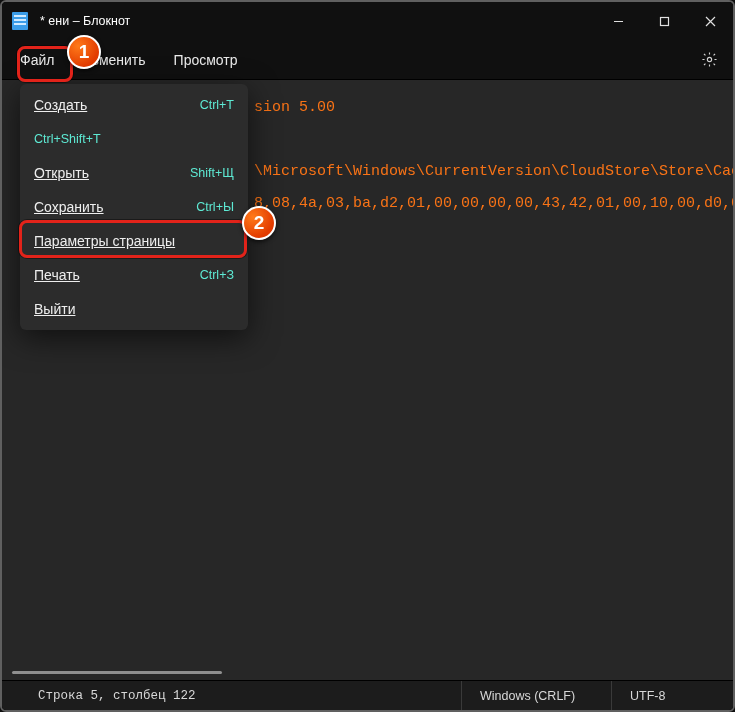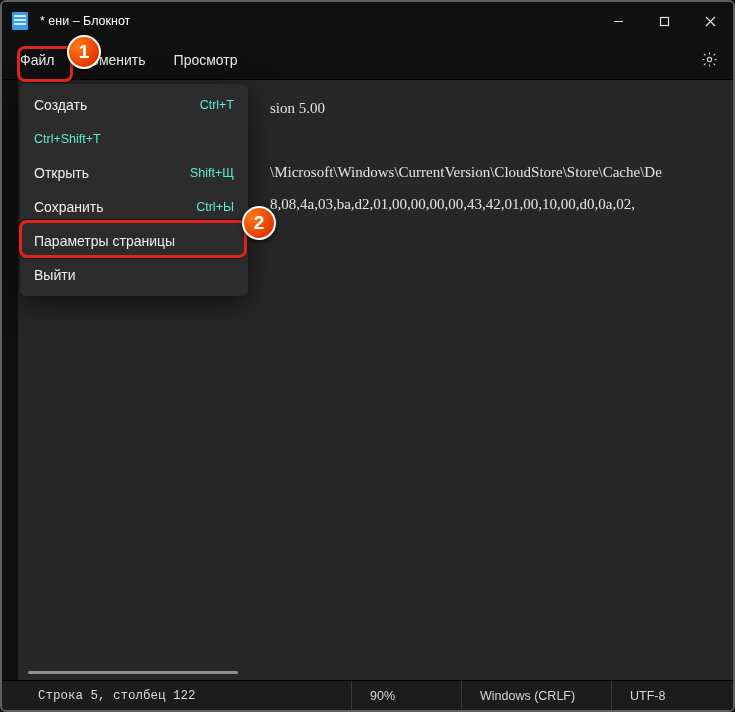--- a/index.html
+++ b/index.html
@@ -70,29 +70,28 @@
   .gear {
     margin-left:auto;
     margin-right:10px;
     width:20px;height:20px;
     display:flex;align-items:center;justify-content:center;
   }
 
   .editor {
     flex:1;
     background:#272727;
-    color:#e5e5e5;
-    font-family: Liberation Serif, serif;
+    color:#f97316;
+    font-family: Liberation Mono, monospace;
     font-size:15px;
     padding: 12px 8px 0 12px;
     white-space: nowrap;
     overflow:hidden;
     position:relative;
     line-height:32px;
-    margin-left:16px;
   }
   .editor .line { height:32px; }
 
   .hscroll {
     position:absolute;
     left:10px; bottom:6px;
     width:210px; height:3px;
     background:#8f8f8f;
     border-radius:2px;
   }
@@ -123,21 +122,21 @@
     z-index:20;
     font-size:14px;
     color:#eee;
   }
   .dd-item {
     display:flex;
     height:34px;
     align-items:center;
     padding:0 14px;
   }
-  .dd-label { flex:1; }
+  .dd-label { flex:1;text-decoration:underline; }
   .dd-short { color:#5eead4; font-size:12.5px; }
 
   
   .hl {
     position:absolute;
     border:3px solid #e2231a;
     border-radius:8px;
     box-shadow:0 0 0 1px rgba(0,0,0,.4);
     pointer-events:none;
     z-index:30;
@@ -198,21 +197,20 @@
   <div class="editor">
     <div class="line" style="padding-left:240px">sion 5.00</div>
     <div class="line"></div>
     <div class="line" style="padding-left:240px">\Microsoft\Windows\CurrentVersion\CloudStore\Store\Cache\De</div>
     <div class="line" style="padding-left:240px">8,08,4a,03,ba,d2,01,00,00,00,00,43,42,01,00,10,00,d0,0a,02,</div>
     <div class="hscroll"></div>
   </div>
 
   <div class="statusbar">
     <div class="status-left">Строка 5, столбец 122</div>
-    <div class="status-cell">90%</div>
     <div class="status-cell wide">Windows (CRLF)</div>
     <div class="status-cell">UTF-8</div>
   </div>
 </div>
 
 <div class="dropdown">
   <div class="dd-item">
     <span class="dd-label">Создать</span>
     <span class="dd-short">Ctrl+T</span>
   </div>
@@ -225,20 +223,24 @@
   </div>
   <div class="dd-item">
     <span class="dd-label">Сохранить</span>
     <span class="dd-short">Ctrl+Ы</span>
   </div>
   <div class="dd-item">
     <span class="dd-label">Параметры страницы</span>
     <span class="dd-short"></span>
   </div>
   <div class="dd-item">
+    <span class="dd-label">Печать</span>
+    <span class="dd-short">Ctrl+З</span>
+  </div>
+  <div class="dd-item">
     <span class="dd-label">Выйти</span>
     <span class="dd-short"></span>
   </div>
 </div>
 
 <div class="hl" style="left:15px; top:44px; width:56px; height:36px;"></div>
 <div class="badge" style="left:65px; top:33px;">1</div>
 
 <div class="hl" style="left:17px; top:218px; width:228px; height:38px;"></div>
 <div class="badge" style="left:240px; top:204px;">2</div>

